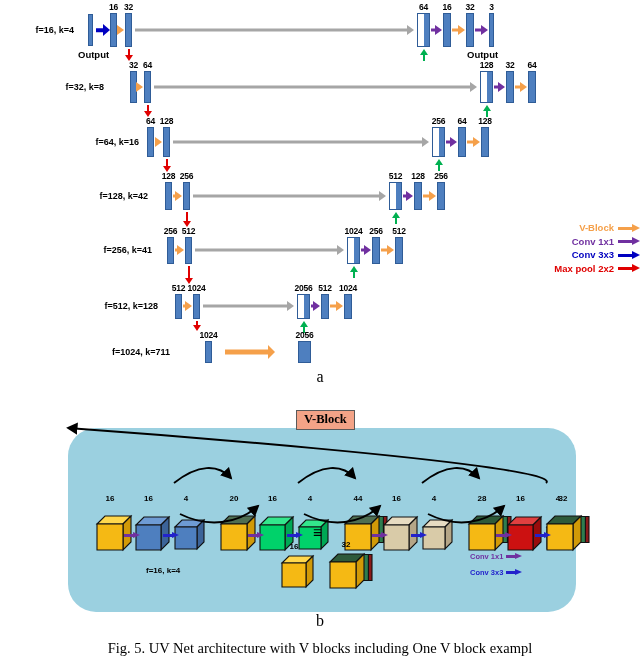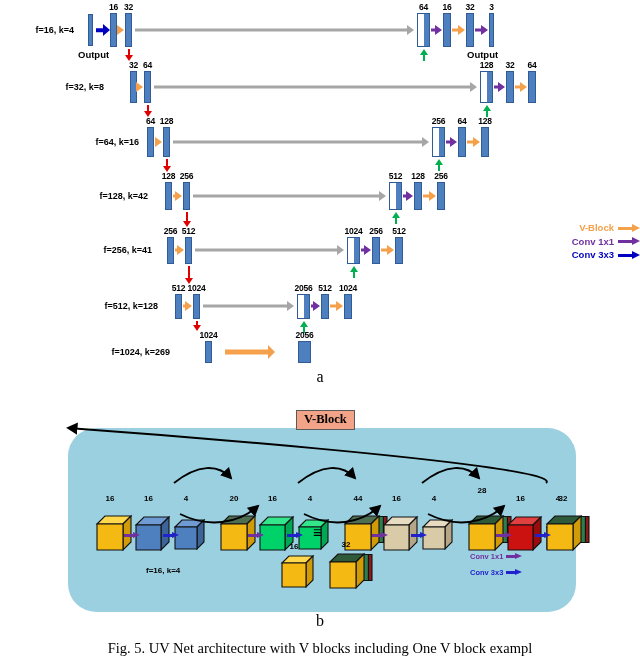--- a/index.html
+++ b/index.html
@@ -275,21 +275,21 @@
       <div class="hd" style="border-left:7px solid #7030A0;border-top-width:5.5px;border-bottom-width:5.5px;"></div>
     </div>
     <div class="ar" style="left:330px;top:301px;width:13px;height:10px;">
       <div class="ln" style="width:7px;height:3px;background:#F5A04A;"></div>
       <div class="hd" style="border-left:7px solid #F5A04A;border-top-width:5.5px;border-bottom-width:5.5px;"></div>
     </div>
     <div class="arV" style="left:298.5px;top:320.5px;width:10px;height:12px;">
       <div class="ln" style="height:7px;background:#00B050;bottom:0;top:auto;"></div>
       <div class="hd" style="top:0;border-bottom:6px solid #00B050;border-left-width:4.5px;border-right-width:4.5px;"></div>
     </div>
-    <div class="rowlab" style="left:50px;top:347px;width:120px;">f=1024, k=269</div>
+    <div class="rowlab" style="left:50px;top:347px;width:120px;">f=1024, k=711</div>
     <div class="bar" style="left:205px;top:341px;width:7px;height:22px;background:#4E7FBF;border-color:#2F5C97;"></div>
     <div class="num" style="left:188.5px;top:331px;width:40px;">1024</div>
     <div class="ar" style="left:225px;top:347px;width:50px;height:10px;">
       <div class="ln" style="width:44px;height:5px;background:#F5A04A;"></div>
       <div class="hd" style="border-left:7px solid #F5A04A;border-top-width:7.5px;border-bottom-width:7.5px;"></div>
     </div>
     <div class="bar" style="left:298px;top:341px;width:13px;height:22px;background:#4E7FBF;border-color:#2F5C97;"></div>
     <div class="num" style="left:284.5px;top:331px;width:40px;">2056</div>
     <div style="position:absolute;left:494px;top:221px;width:146px;">
       <div class="lgRow">
@@ -306,20 +306,27 @@
           <div style="position:absolute;right:0;top:0;width:0;height:0;border-top:4px solid transparent;border-bottom:4px solid transparent;border-left:8px solid #7030A0;"></div>
         </div>
       </div>
       <div class="lgRow">
         <div class="lgTxt" style="color:#0000C0;">Conv 3x3</div>
         <div class="lgAr">
           <div style="position:absolute;left:0;top:3px;height:3px;width:14px;background:#0000C0;"></div>
           <div style="position:absolute;right:0;top:0;width:0;height:0;border-top:4px solid transparent;border-bottom:4px solid transparent;border-left:8px solid #0000C0;"></div>
         </div>
       </div>
+      <div class="lgRow">
+        <div class="lgTxt" style="color:#E00000;">Max pool 2x2</div>
+        <div class="lgAr">
+          <div style="position:absolute;left:0;top:3px;height:3px;width:14px;background:#E00000;"></div>
+          <div style="position:absolute;right:0;top:0;width:0;height:0;border-top:4px solid transparent;border-bottom:4px solid transparent;border-left:8px solid #E00000;"></div>
+        </div>
+      </div>
     </div>
   </div>
 
 <div id="panelB">
     <div style="position: absolute; left: 68px; top: 38px; width: 508px; height: 184px; background: rgb(155, 208, 224); border-radius: 28px;">
       <svg width="36" height="36" style="position:absolute;left:29px;top:88px;">
         <polygon points="0,8 8,0 34,0 26,8" fill="#FFD84D" stroke="#111" stroke-width="1.1"></polygon>
         <polygon points="26,8 34,0 34,26 26,34" fill="#D19A07" stroke="#111" stroke-width="1.1"></polygon>
         <polygon points="0,8 26,8 26,34 0,34" fill="#F5B914" stroke="#111" stroke-width="1.1"></polygon>
       </svg>
@@ -374,21 +381,21 @@
         <polygon points="0,7 22,7 22,29 0,29" fill="#D9CBA8" stroke="#111" stroke-width="1.1"></polygon>
       </svg>
       <div class="bnum" style="left:366px;top:66px;">4</div>
       <svg width="44.8" height="36" style="position:absolute;left:401px;top:88px;">
         <polygon points="16,0.5 42,0.5 42,26.5 16,26.5" fill="#8B1A1A" stroke="#111" stroke-width="1.1"></polygon>
         <polygon points="12.4,0.5 38.4,0.5 38.4,26.5 12.4,26.5" fill="#2E7D4F" stroke="#111" stroke-width="1.1"></polygon>
         <polygon points="0,8 8,0 34,0 26,8" fill="#2E5A3A" stroke="#111" stroke-width="1.1"></polygon>
         <polygon points="26,8 34,0 34,26 26,34" fill="#D19A07" stroke="#111" stroke-width="1.1"></polygon>
         <polygon points="0,8 26,8 26,34 0,34" fill="#F5B914" stroke="#111" stroke-width="1.1"></polygon>
       </svg>
-      <div class="bnum" style="left:414px;top:58px;">28</div>
+      <div class="bnum" style="left:414px;top:66px;">28</div>
       <svg width="35" height="35" style="position:absolute;left:440px;top:89px;">
         <polygon points="0,8 8,0 33,0 25,8" fill="#E04040" stroke="#111" stroke-width="1.1"></polygon>
         <polygon points="25,8 33,0 33,25 25,33" fill="#990C0C" stroke="#111" stroke-width="1.1"></polygon>
         <polygon points="0,8 25,8 25,33 0,33" fill="#CC1111" stroke="#111" stroke-width="1.1"></polygon>
       </svg>
       <div class="bnum" style="left:452.5px;top:66px;">16</div>
       <svg width="31" height="31" style="position:absolute;left:479px;top:92px;">
         <polygon points="0,7 7,0 29,0 22,7" fill="#E04040" stroke="#111" stroke-width="1.1"></polygon>
         <polygon points="22,7 29,0 29,22 22,29" fill="#990C0C" stroke="#111" stroke-width="1.1"></polygon>
         <polygon points="0,7 22,7 22,29 0,29" fill="#CC1111" stroke="#111" stroke-width="1.1"></polygon>

